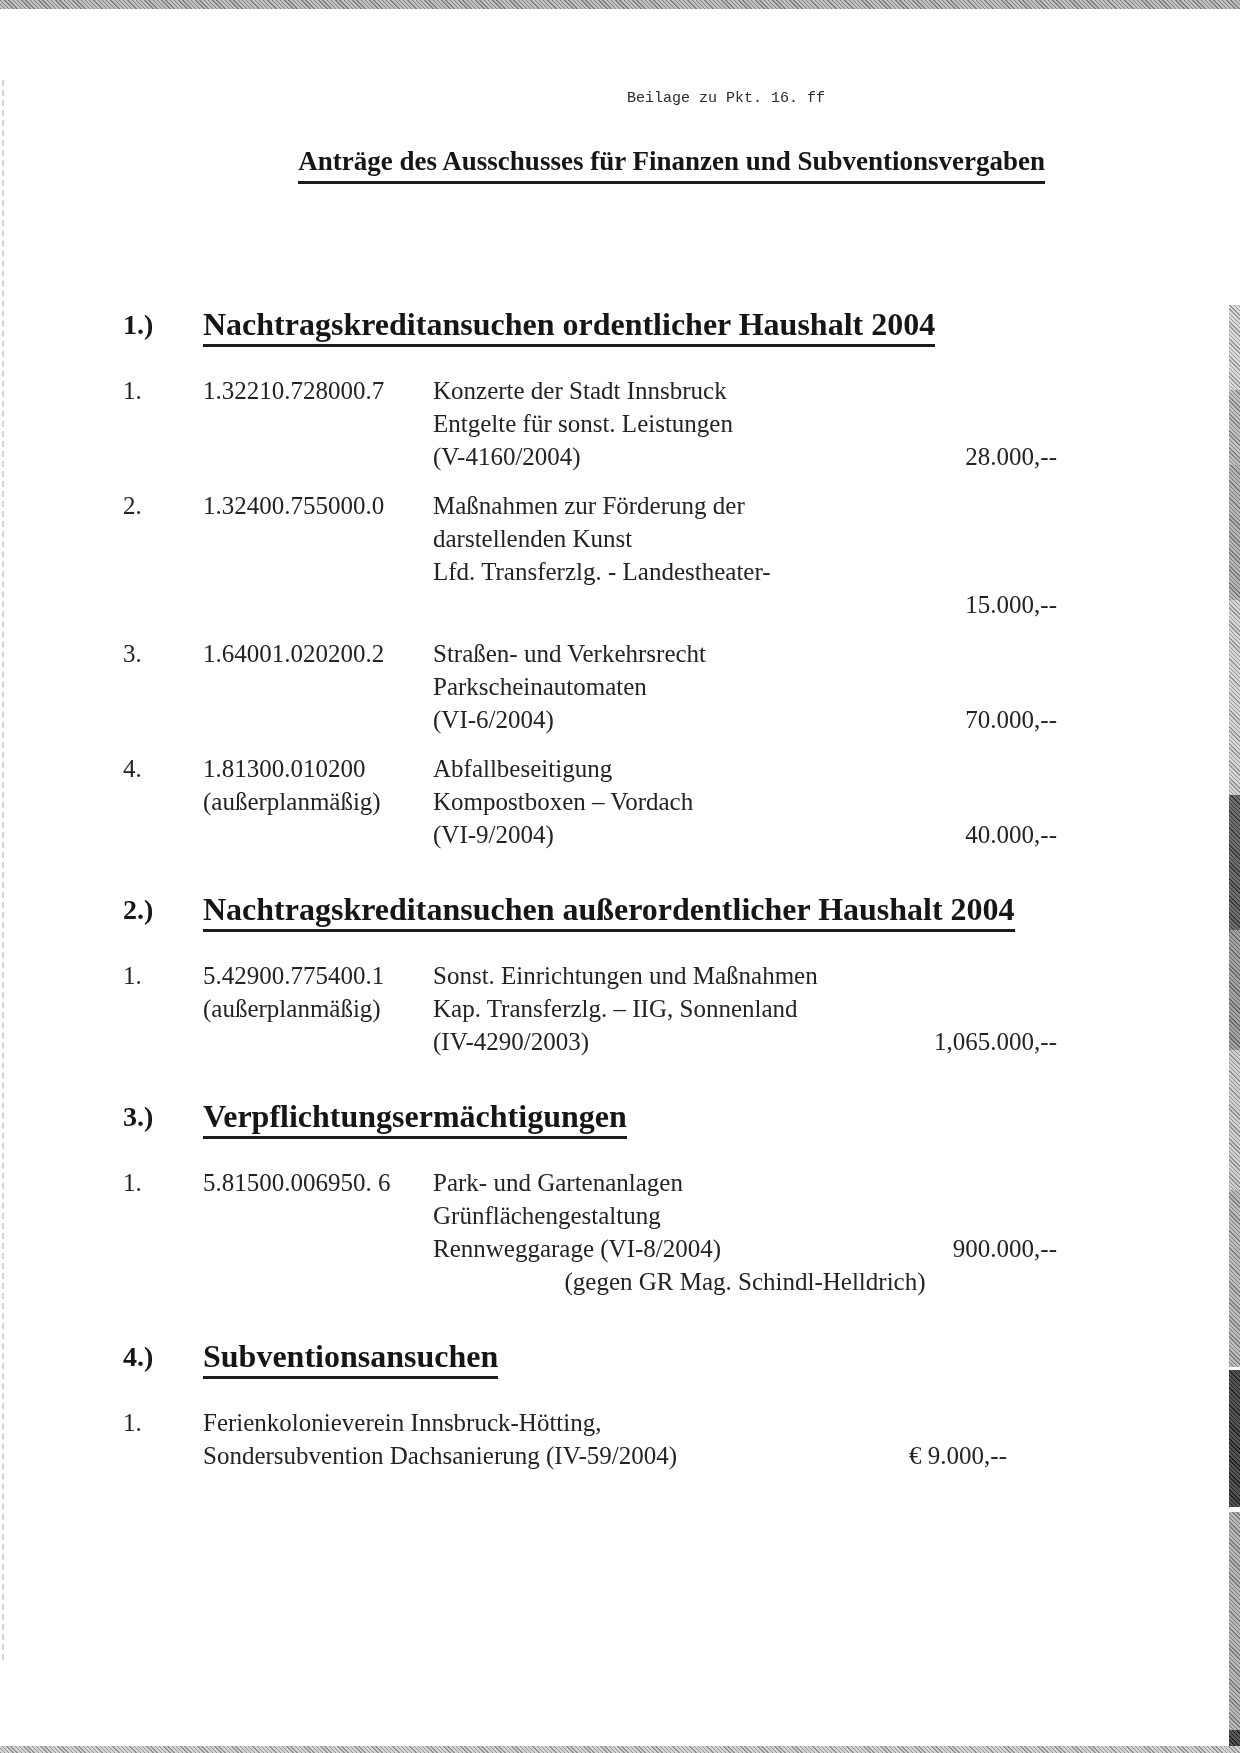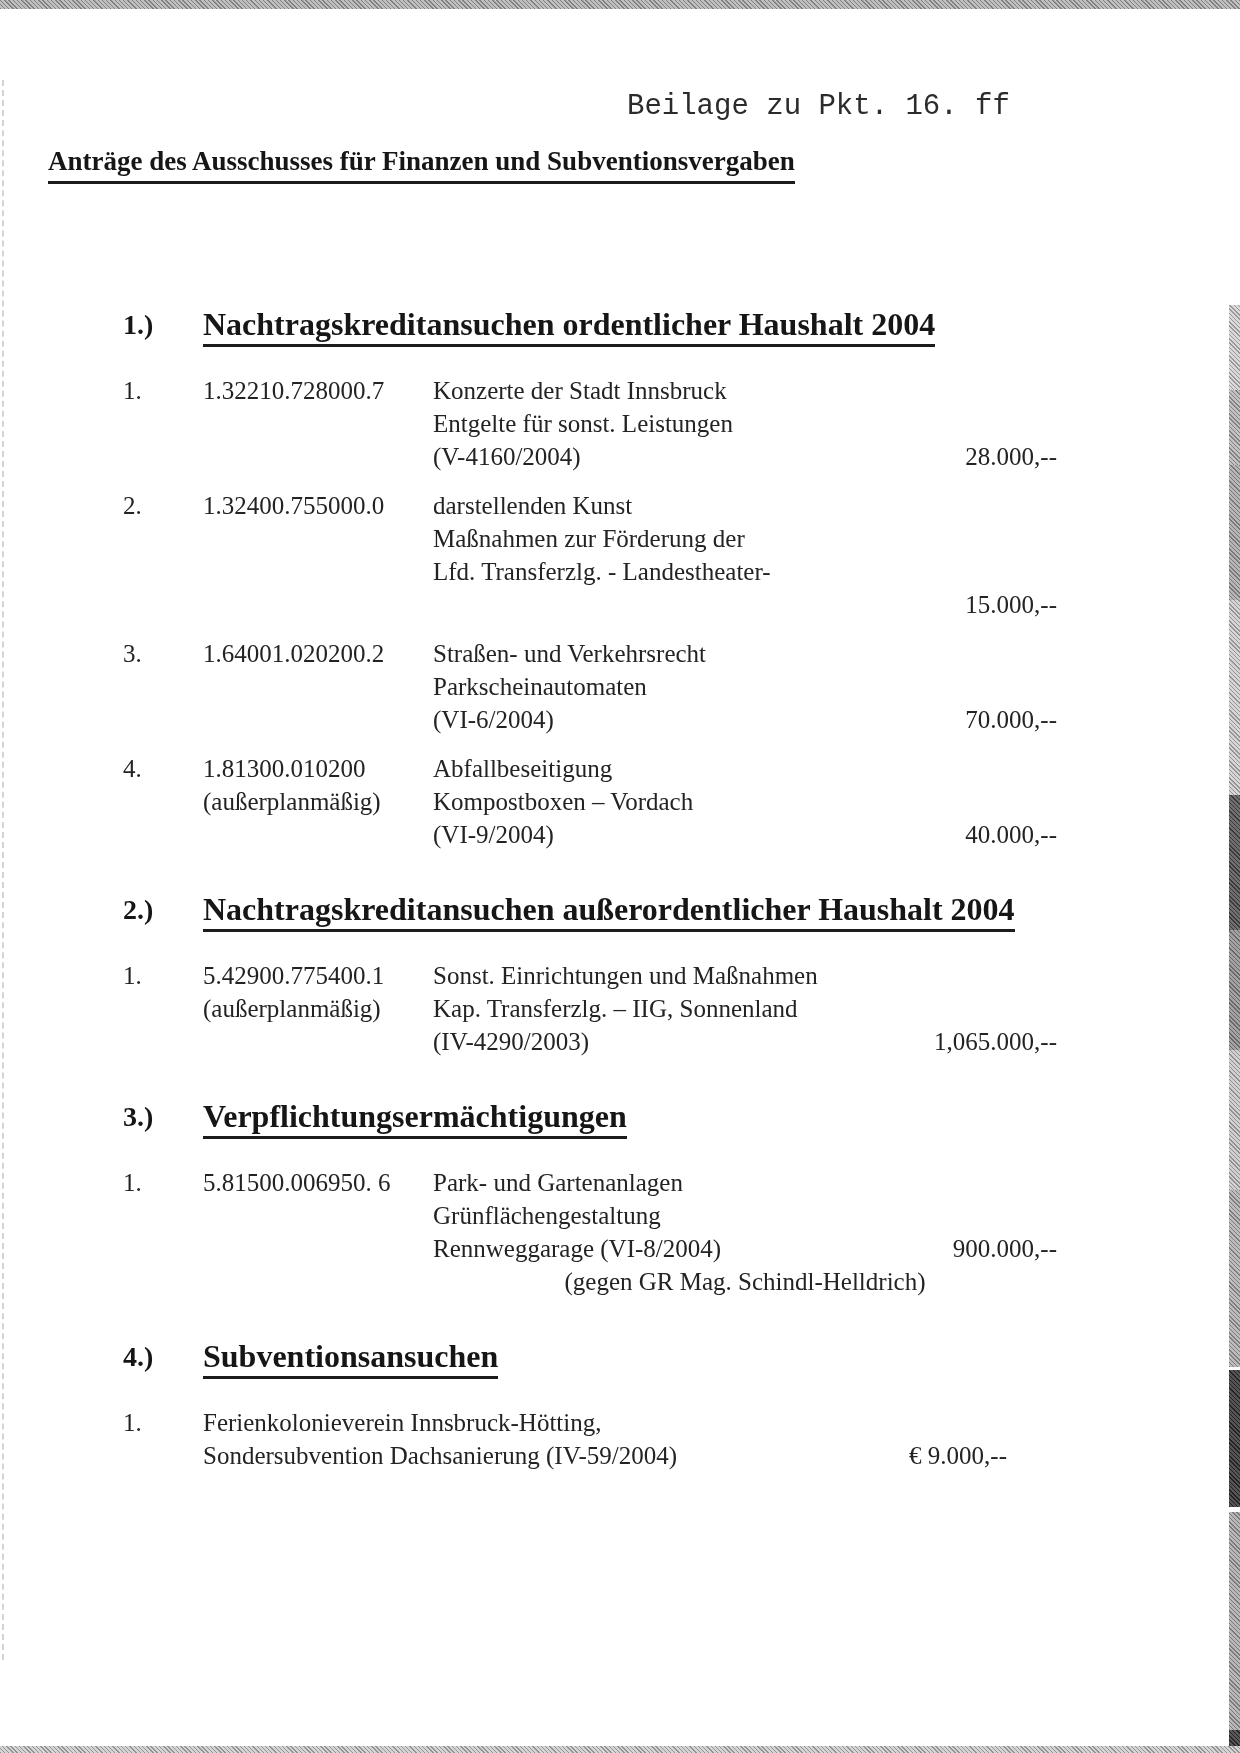--- a/index.html
+++ b/index.html
@@ -26,25 +26,25 @@
   .r7{top:1050px;height:140px;background-color:#c6c6c6;}
   .r8{top:1190px;height:177px;background-color:#aeaeae;}
   .r9{top:1370px;height:137px;background-color:#2f2f2f;}
   .r10{top:1512px;height:218px;background-color:#a9a9a9;}
   .r11{top:1730px;height:23px;background-color:#333333;}
 
   
   .note{
     position:absolute;left:627px;top:90px;
     font-family:"Liberation Mono","DejaVu Sans Mono",monospace;
-    font-size:29px;color:#2b2b2b;white-space:pre;
-  }
-
-  
-  .title-wrap{position:absolute;left:48px;top:146px;width:985px;text-align:left;}
+    font-size:15px;color:#2b2b2b;white-space:pre;
+  }
+
+  
+  .title-wrap{position:absolute;left:60px;top:146px;width:985px;text-align:right;}
   .title-line{display:block;margin-bottom:17px;}
   .title-line > span{
     display:inline-block;
     font-weight:bold;font-size:27px;line-height:31px;
     color:#161616;
     padding-bottom:4px;border-bottom:3px solid #1c1c1c;
   }
 
   
   .content{position:absolute;left:123px;top:308px;width:934px;font-size:25px;line-height:33px;}
@@ -115,24 +115,24 @@
                 <span class="amount">28.000,--</span>
               </div>
             </span>
   </div>
 
   <div class="item">
     <span class="col-num">2.</span>
     <span class="col-acct">1.32400.755000.0</span>
     <span class="col-desc">
               <div class="desc-line">
+                <span>Maßnahmen zur Förderung der</span>
+              </div>
+              <div class="desc-line">
                 <span>darstellenden Kunst</span>
-              </div>
-              <div class="desc-line">
-                <span>Maßnahmen zur Förderung der</span>
               </div>
               <div class="desc-line">
                 <span>Lfd. Transferzlg. - Landestheater-</span>
               </div>
               <div class="desc-line">
                 <span class="amount">15.000,--</span>
               </div>
             </span>
   </div>
 

